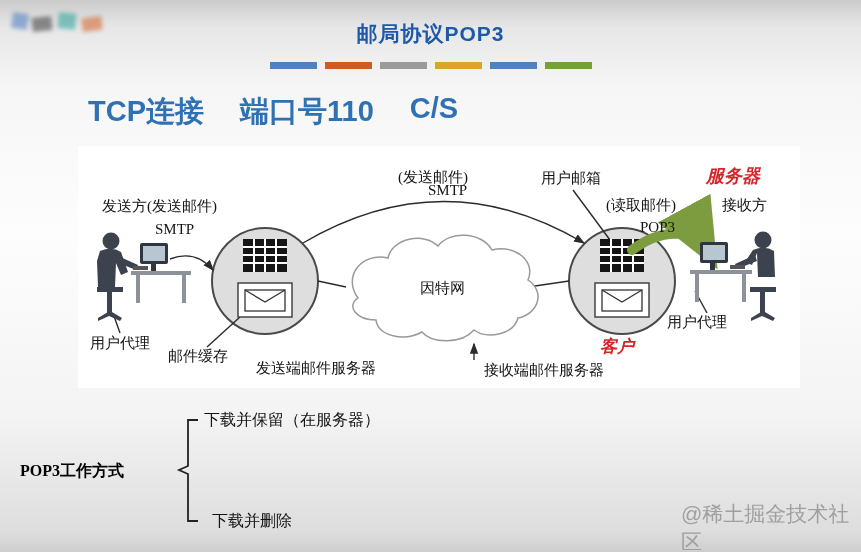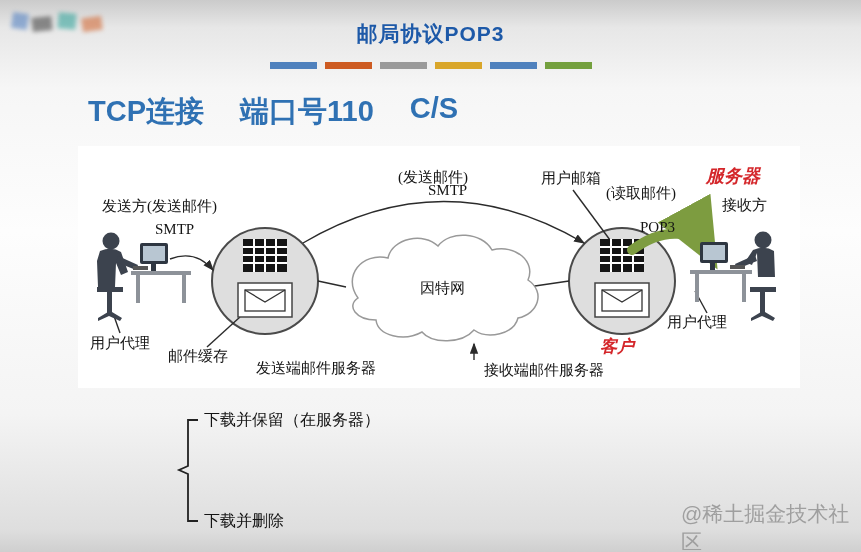--- a/index.html
+++ b/index.html
@@ -164,27 +164,28 @@
   </svg>
 
   <div class="dlabel" style="left:102px;top:197px;">发送方(发送邮件)</div>
   <div class="dlabel" style="left:155px;top:221px;">SMTP</div>
   <div class="dlabel" style="left:90px;top:334px;">用户代理</div>
   <div class="dlabel" style="left:168px;top:347px;">邮件缓存</div>
   <div class="dlabel" style="left:256px;top:359px;">发送端邮件服务器</div>
   <div class="dlabel" style="left:398px;top:160px;margin-top:8px;">(发送邮件)</div>
   <div class="dlabel" style="left:428px;top:182px;">SMTP</div>
   <div class="dlabel" style="left:541px;top:169px;">用户邮箱</div>
-  <div class="dlabel" style="left:606px;top:184px;">(读取邮件)</div>
+  <div class="dlabel" style="left:606px;top:196px;">(读取邮件)</div>
   <div class="dlabel" style="left:640px;top:219px;">POP3</div>
   <div class="dlabel red-label" style="left:706px;top:164px;">服务器</div>
   <div class="dlabel" style="left:722px;top:196px;">接收方</div>
   <div class="dlabel red-label" style="left:600px;top:335px;font-size:17px;">客户</div>
   <div class="dlabel" style="left:667px;top:313px;">用户代理</div>
   <div class="dlabel" style="left:484px;top:361px;">接收端邮件服务器</div>
   <div class="dlabel" style="left:412px;top:279px;margin-left:8px;">因特网</div>
 
+  <div class="dlabel bold-label" style="left:20px;top:461px;">POP3工作方式</div>
   <div class="dlabel option-label" style="left:204px;top:410px;">下载并保留（在服务器）</div>
-  <div class="dlabel option-label" style="left:204px;top:511px;">下载并删除</div>
+  <div class="dlabel option-label" style="left:212px;top:511px;">下载并删除</div>
 
   <div class="watermark">@稀土掘金技术社区</div>
 
 </div>
 
 </body></html>

